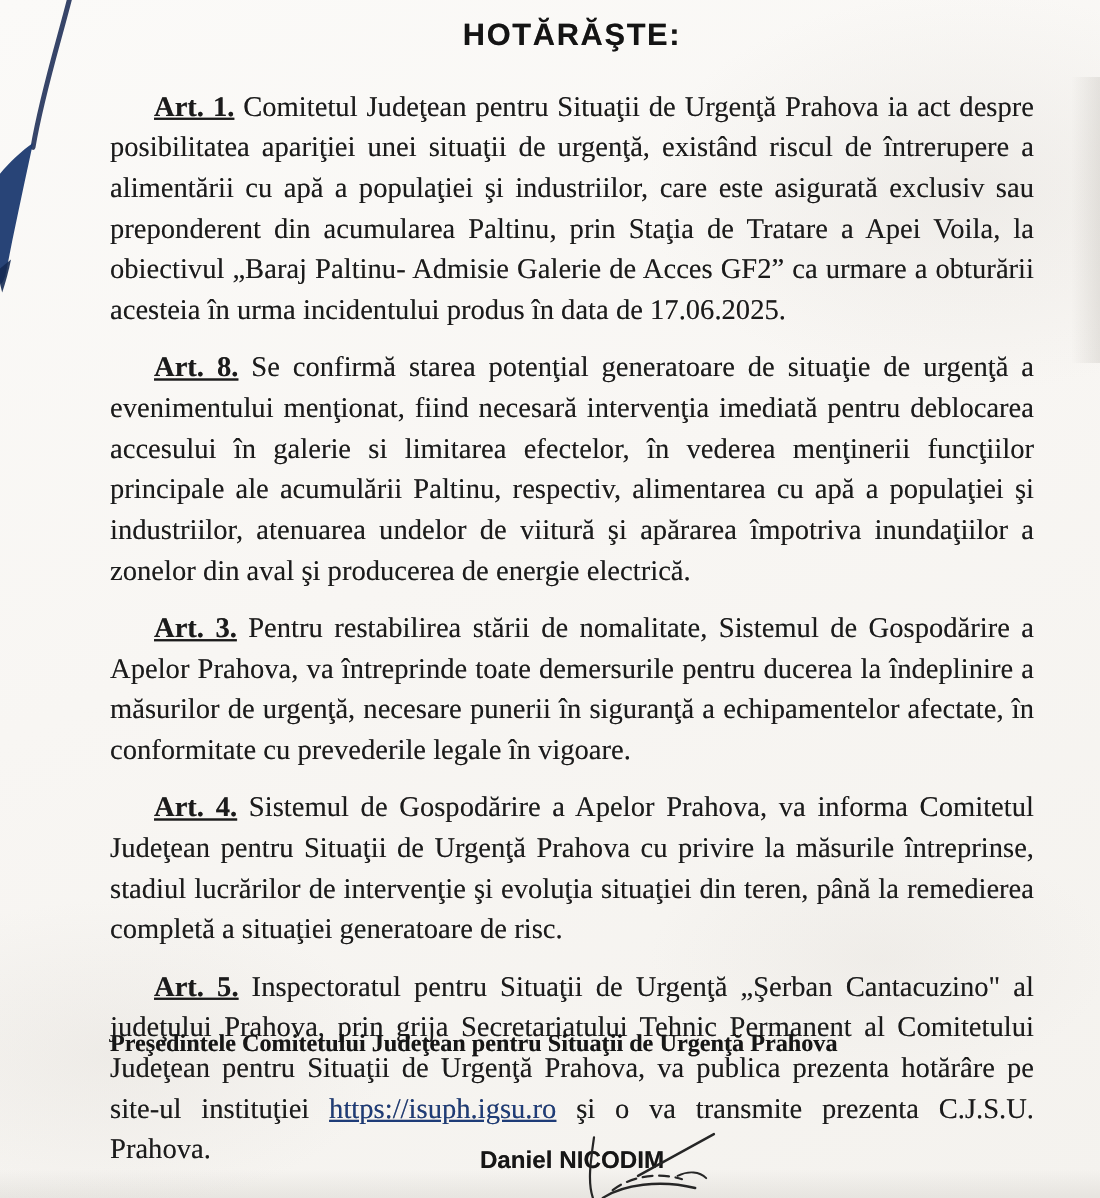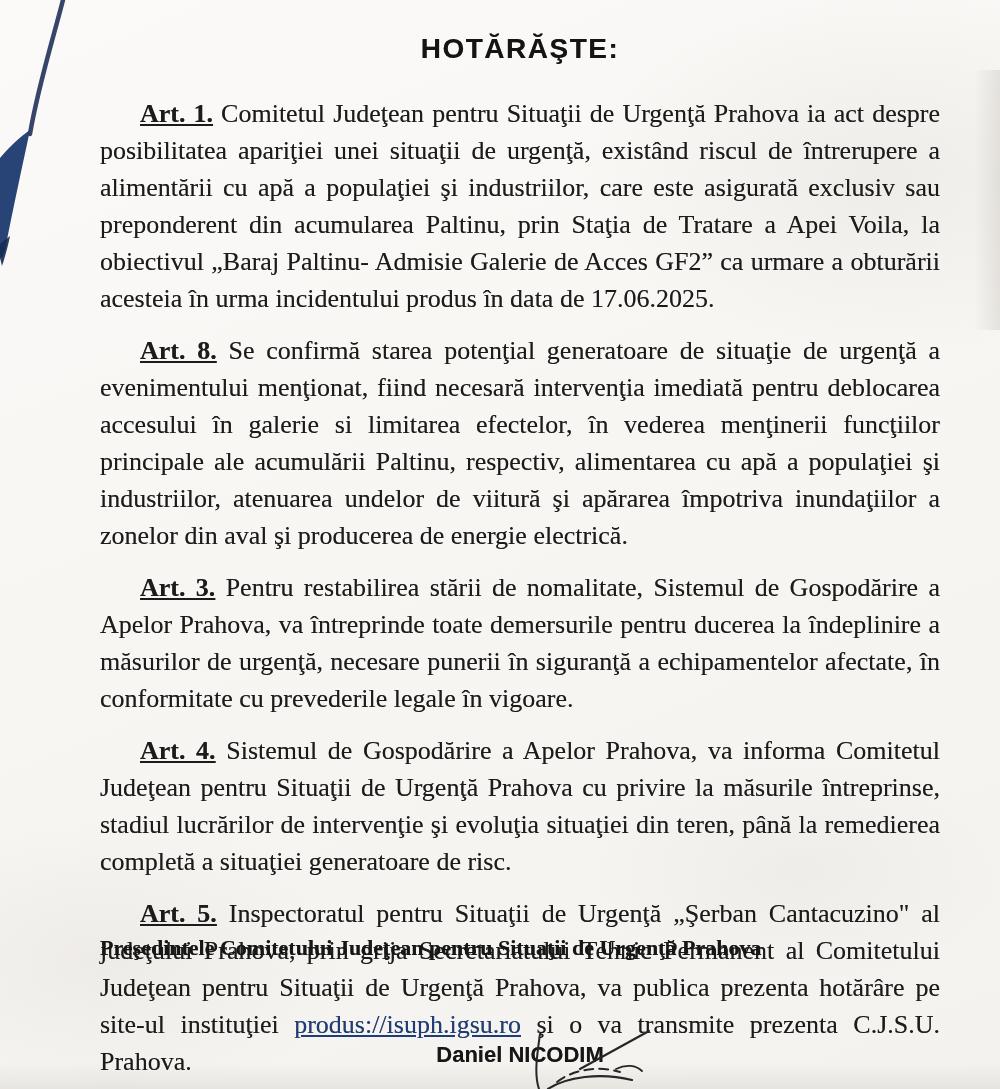--- a/index.html
+++ b/index.html
@@ -35,21 +35,21 @@
     background: linear-gradient(to top, rgba(190,186,179,0.25), transparent);
     pointer-events: none;
   }
   .folder-edge {
     position: absolute;
     top: 0; left: 0;
     pointer-events: none;
   }
   .content {
     position: relative;
-    padding: 33px 60px 0 100px;
+    padding: 16px 60px 0 100px;
   }
   h1.doc-title {
     margin: 0 0 30px 0;
     text-align: center;
     font-family: "Liberation Sans", sans-serif;
     font-weight: bold;
     font-size: 28px;
     letter-spacing: 1.5px;
     color: #141414;
     text-shadow: 0 0 0.5px rgba(20,20,20,0.55);
@@ -135,21 +135,21 @@
     </p>
 
     <p class="art">
       <span class="art-label">Art. 4.</span>
       <span>Sistemul de Gospodărire a Apelor Prahova, va informa Comitetul Judeţean pentru Situaţii de Urgenţă Prahova cu privire la măsurile întreprinse, stadiul lucrărilor de intervenţie şi evoluţia situaţiei din teren, până la remedierea completă a situaţiei generatoare de risc.</span>
     </p>
 
     <p class="art">
       <span class="art-label">Art. 5.</span>
       <span>Inspectoratul pentru Situaţii de Urgenţă „Şerban Cantacuzino" al judeţului Prahova, prin grija Secretariatului Tehnic Permanent al Comitetului Judeţean pentru Situaţii de Urgenţă Prahova, va publica prezenta hotărâre pe site-ul instituţiei</span>
-      <a class="doc-link">produs://isuph.igsu.ro</a>
+      <a class="doc-link">https://isuph.igsu.ro</a>
       <span>şi o va transmite prezenta C.J.S.U. Prahova.</span>
     </p>
 
   </div>
 
   <div class="sig-block">
     <div class="sig-role-1">Preşedintele Comitetului Judeţean pentru Situaţii de Urgenţă Prahova</div>
   </div>
 
   <div class="signer-name">Daniel NICODIM</div>

